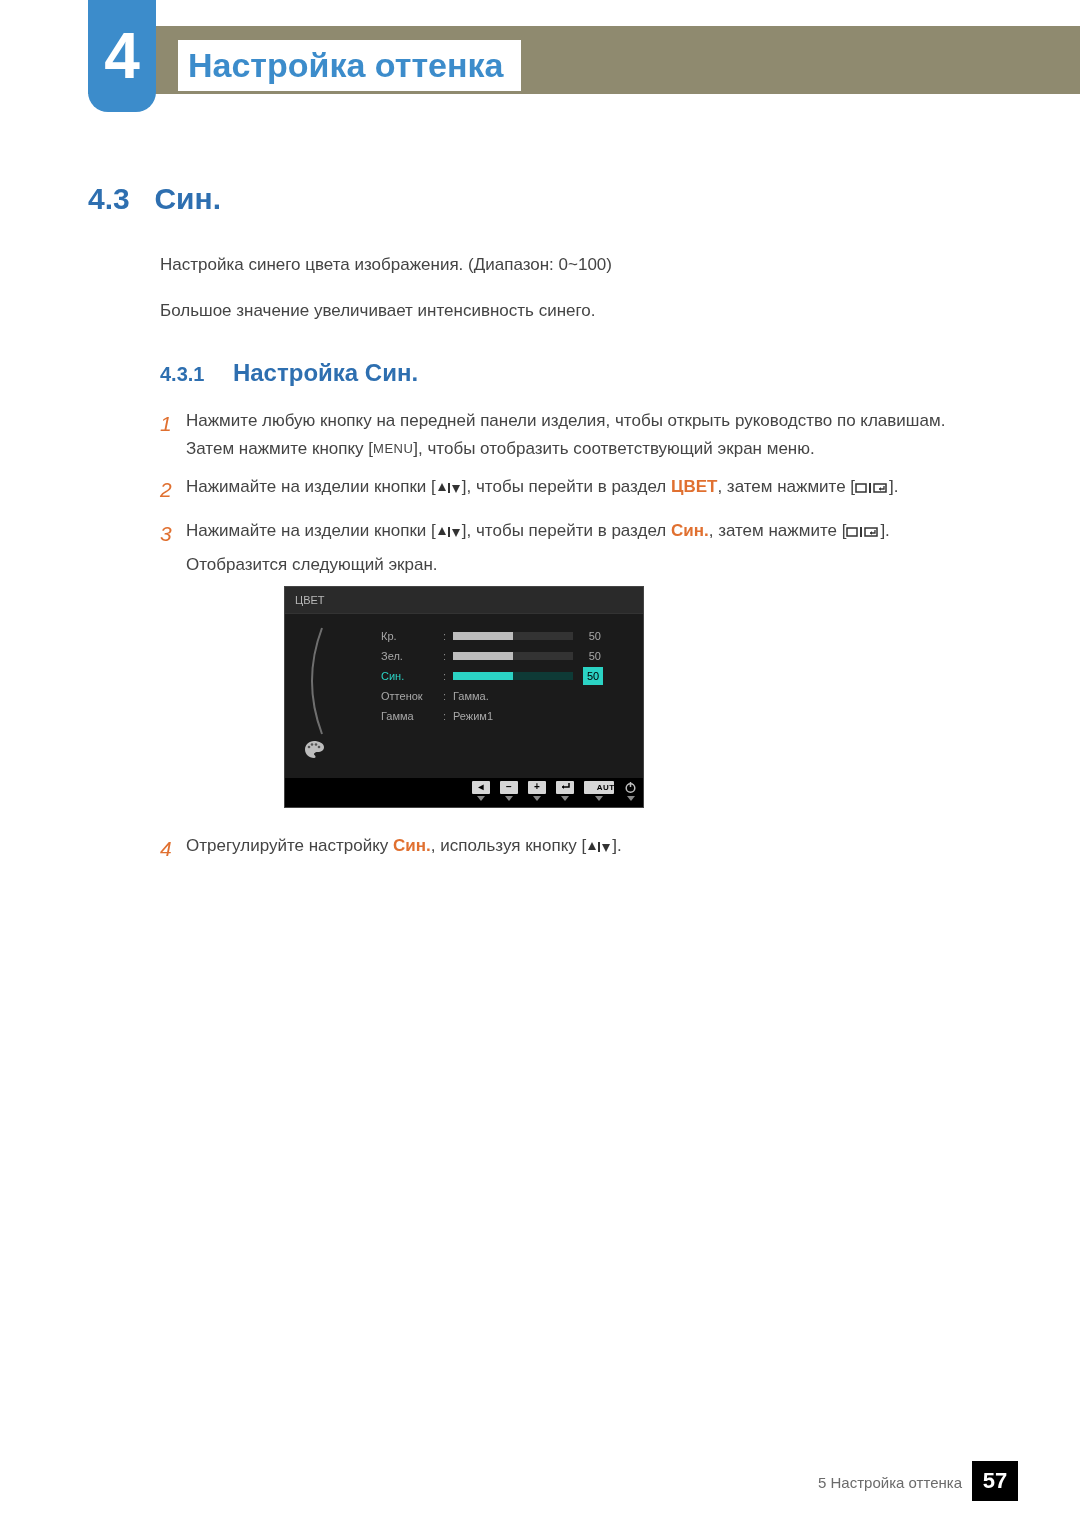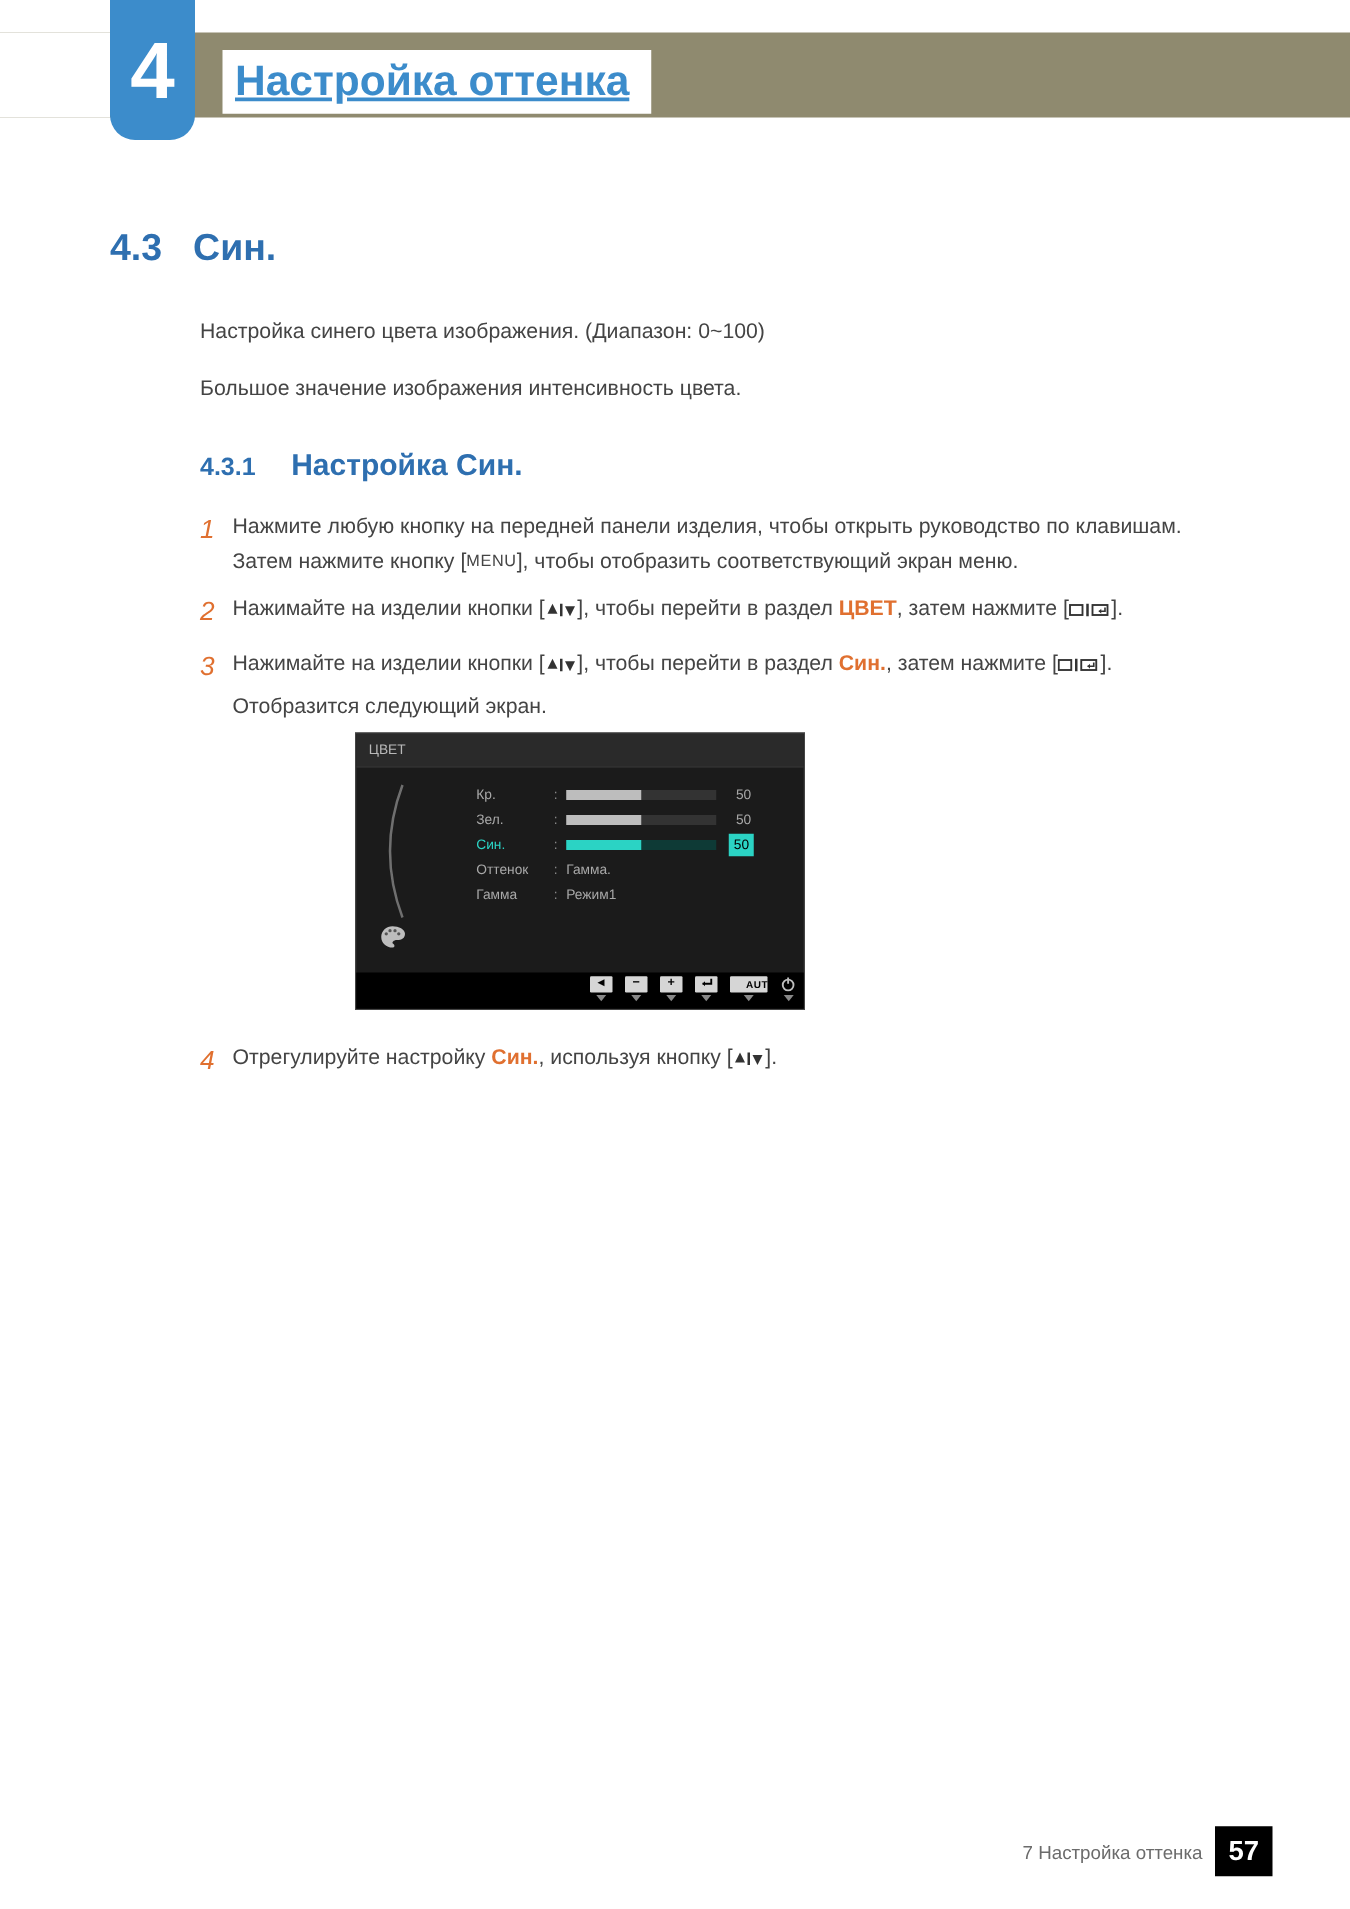--- a/index.html
+++ b/index.html
@@ -3,21 +3,21 @@
 <meta charset="utf-8">
 <style>
   * { box-sizing: border-box; margin: 0; padding: 0; }
   html, body { width: 1080px; height: 1527px; font-family: Arial, Helvetica, sans-serif; background: #fff; color: #3a3a3a; }
   .page { position: relative; width: 1080px; height: 1527px; }
 
   
   .top-band { position: absolute; left: 0; top: 26px; width: 100%; height: 68px; background: #8F8A6F; }
   .top-white { position: absolute; left: 0; top: 26px; width: 88px; height: 68px; background: #fff; }
   .chapter-tab { position: absolute; left: 88px; top: 0; width: 68px; height: 112px; background: #3C8CCB; border-bottom-left-radius: 20px; border-bottom-right-radius: 20px; color: #fff; text-align: center; line-height: 112px; font-size: 64px; font-weight: 600; }
-  .chapter-title { position: absolute; left: 178px; top: 40px; font-size: 34px; font-weight: 600; color: #3C8CCB; background: #fff; padding: 6px 18px 6px 10px; text-decoration: underline; }
+  .chapter-title { position: absolute; left: 178px; top: 40px; font-size: 34px; font-weight: 600; color: #3C8CCB; background: #fff; padding: 6px 18px 6px 10px; }
 
   .content { position: absolute; left: 88px; top: 182px; width: 890px; }
 
   .sec-num { display: inline-block; width: 62px; font-size: 30px; font-weight: 600; color: #2E6FB0; vertical-align: baseline; }
   .sec-title { display: inline-block; font-size: 30px; font-weight: 600; color: #2E6FB0; }
   .sec-row { margin-bottom: 36px; }
 
   .body-p { margin-left: 72px; font-size: 17px; line-height: 1.55; color: #444; margin-bottom: 20px; }
 
   .sub-row { margin-left: 72px; margin-top: 34px; margin-bottom: 20px; }
@@ -75,21 +75,21 @@
   <div class="chapter-title">Настройка оттенка</div>
 
   <div class="content">
 
     <div class="sec-row">
       <span class="sec-num">4.3</span>
       <span class="sec-title">Син.</span>
     </div>
 
     <p class="body-p">Настройка синего цвета изображения. (Диапазон: 0~100)</p>
-    <p class="body-p">Большое значение изображения интенсивность цвета.</p>
+    <p class="body-p">Большое значение увеличивает интенсивность синего.</p>
 
     <div class="sub-row">
       <span class="sub-num">4.3.1</span>
       <span class="sub-title">Настройка Син.</span>
     </div>
 
     <div class="steps">
 
       <div class="step">
         <div class="num">1</div>
@@ -234,17 +234,17 @@
               <polygon points="20,12 24,4 16,4" fill="#333"></polygon>
             </svg><span>].</span>
         </div>
       </div>
 
     </div>
 
   </div>
 
   <div class="footer">
-    <span class="footer-label">7 Настройка оттенка</span>
+    <span class="footer-label">5 Настройка оттенка</span>
     <span class="footer-badge">57</span>
   </div>
 
 </div>
 
 </body></html>

